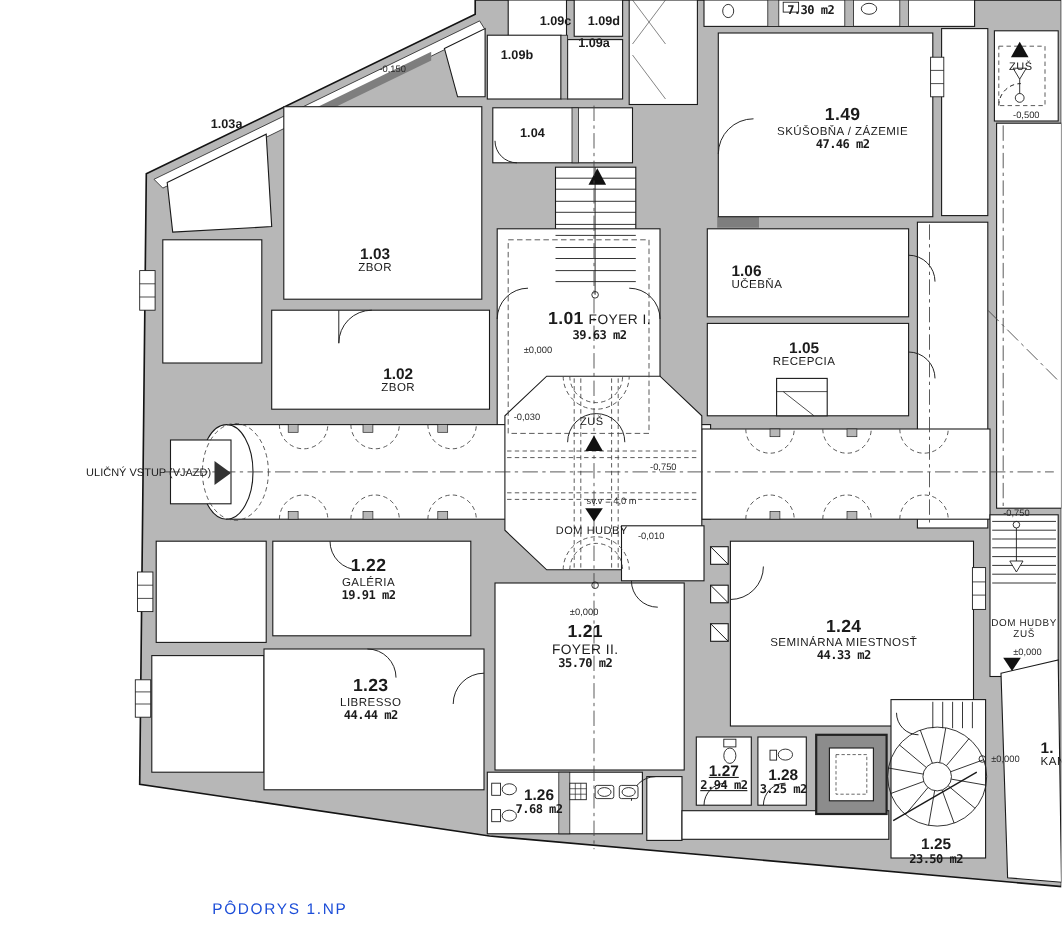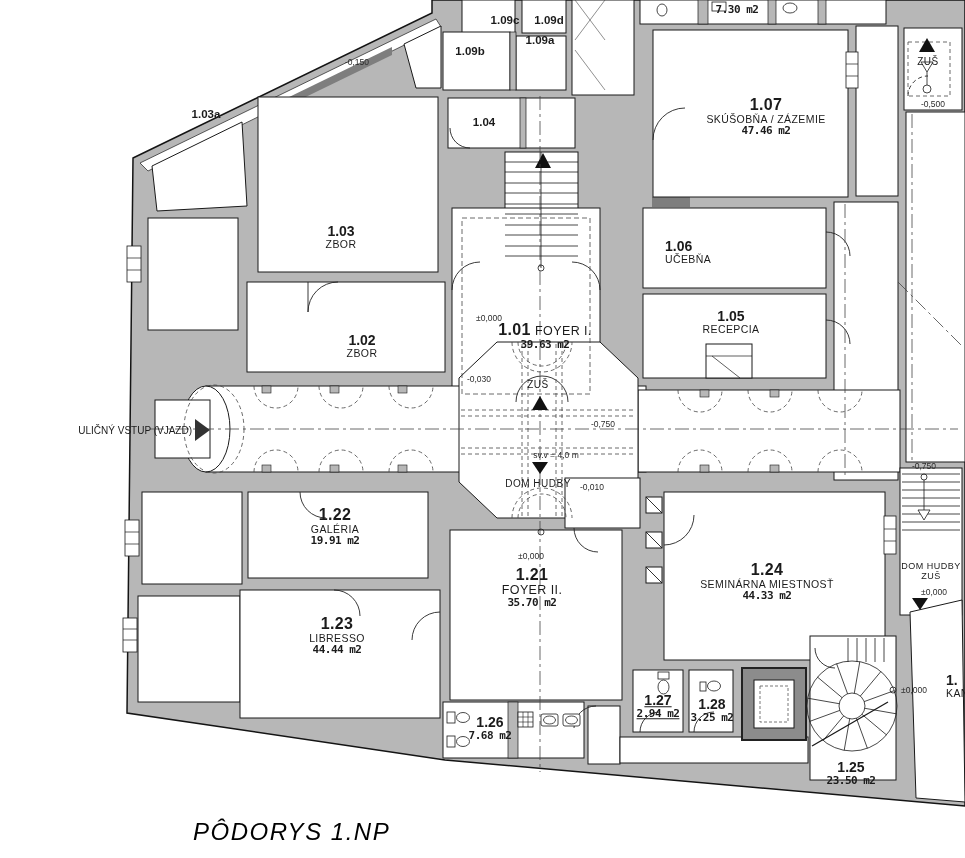--- a/index.html
+++ b/index.html
@@ -10,21 +10,21 @@
   .lbl.left{transform:translate(0,-50%);text-align:left;}
   .id-lg{font-size:16px;font-weight:700;letter-spacing:.3px;}
   .id-md{font-size:14px;font-weight:700;}
   .id-sm{font-size:11.5px;font-weight:700;}
   .nm{font-size:10.5px;letter-spacing:.4px;}
   .nm-lg{font-size:12.5px;letter-spacing:.4px;}
   .ar{font-size:11px;font-weight:700;font-family:"DejaVu Sans Mono",monospace;letter-spacing:-.5px;}
   .elev{position:absolute;transform:translate(-50%,-50%);font-size:8.5px;color:#2b2b2b;white-space:nowrap;}
   .mark{position:absolute;transform:translate(-50%,-50%);font-size:10px;letter-spacing:.5px;white-space:nowrap;text-align:center;line-height:1.1;}
   .mark .sm{font-size:9px;}
-  .title{position:absolute;font-size:24px;letter-spacing:1.5px;color:#000000;font-style:italic;}
+  .title{position:absolute;font-size:14px;letter-spacing:1.5px;color:#1d4ed8;}
   .entry-lbl{position:absolute;transform:translate(-100%,-50%);font-size:10px;white-space:nowrap;}
 </style>
 </head>
 <body>
 
 <div class="canvas">
 
 <svg width="965" height="858" viewBox="0 0 965 858">
 
   <polygon points="133,158 432,13 432,0 965,0 965,806 445,760 127,713" fill="#b7b7b7" stroke="#141414" stroke-width="1.5"></polygon>
@@ -224,21 +224,21 @@
   <polygon points="195,419 195,441 210,430" fill="#333"></polygon>
   <g stroke="#1a1a1a" stroke-width="0.8" fill="none">
     <polygon points="921,62 933,62 927,72" fill="#fff"></polygon>
     <line x1="927" y1="72" x2="927" y2="85"></line>
         <circle cx="927" cy="89" r="4"></circle>
     <circle cx="541" cy="532" r="3"></circle>
         <circle cx="893" cy="690" r="3"></circle>
   </g>
 </svg>
 
-<div class="lbl" style="left: 545px; top: 296px; margin-top: 40px;">
+<div class="lbl" style="left: 545px; top: 296px;">
   <div><span class="id-lg">1.01</span> <span class="nm-lg">FOYER I.</span></div>
   <div class="ar">39.63 m2</div>
 </div>
 <div class="lbl" style="left: 362px; top: 346px;">
   <div class="id-md">1.02</div>
   <div class="nm">ZBOR</div>
 </div>
 <div class="lbl" style="left: 341px; top: 237px;">
   <div class="id-md">1.03</div>
   <div class="nm">ZBOR</div>
@@ -251,21 +251,21 @@
 </div>
 <div class="lbl" style="left: 731px; top: 322px;">
   <div class="id-md">1.05</div>
   <div class="nm">RECEPCIA</div>
 </div>
 <div class="lbl left" style="text-align: left; left: 665px; top: 252px;">
   <div class="id-md">1.06</div>
   <div class="nm">UČEBŇA</div>
 </div>
 <div class="lbl" style="left: 766px; top: 117px;">
-  <div class="id-lg">1.07</div>
+  <div class="id-lg">1.49</div>
   <div class="nm">SKÚŠOBŇA / ZÁZEMIE</div>
   <div class="ar">47.46 m2</div>
 </div>
 <div class="lbl" style="left: 540px; top: 40px;">
   <div class="id-sm">1.09a</div>
 </div>
 <div class="lbl" style="left: 470px; top: 51px;">
   <div class="id-sm">1.09b</div>
 </div>
 <div class="lbl" style="left: 489px; top: 20px; margin-left: 16px;">

